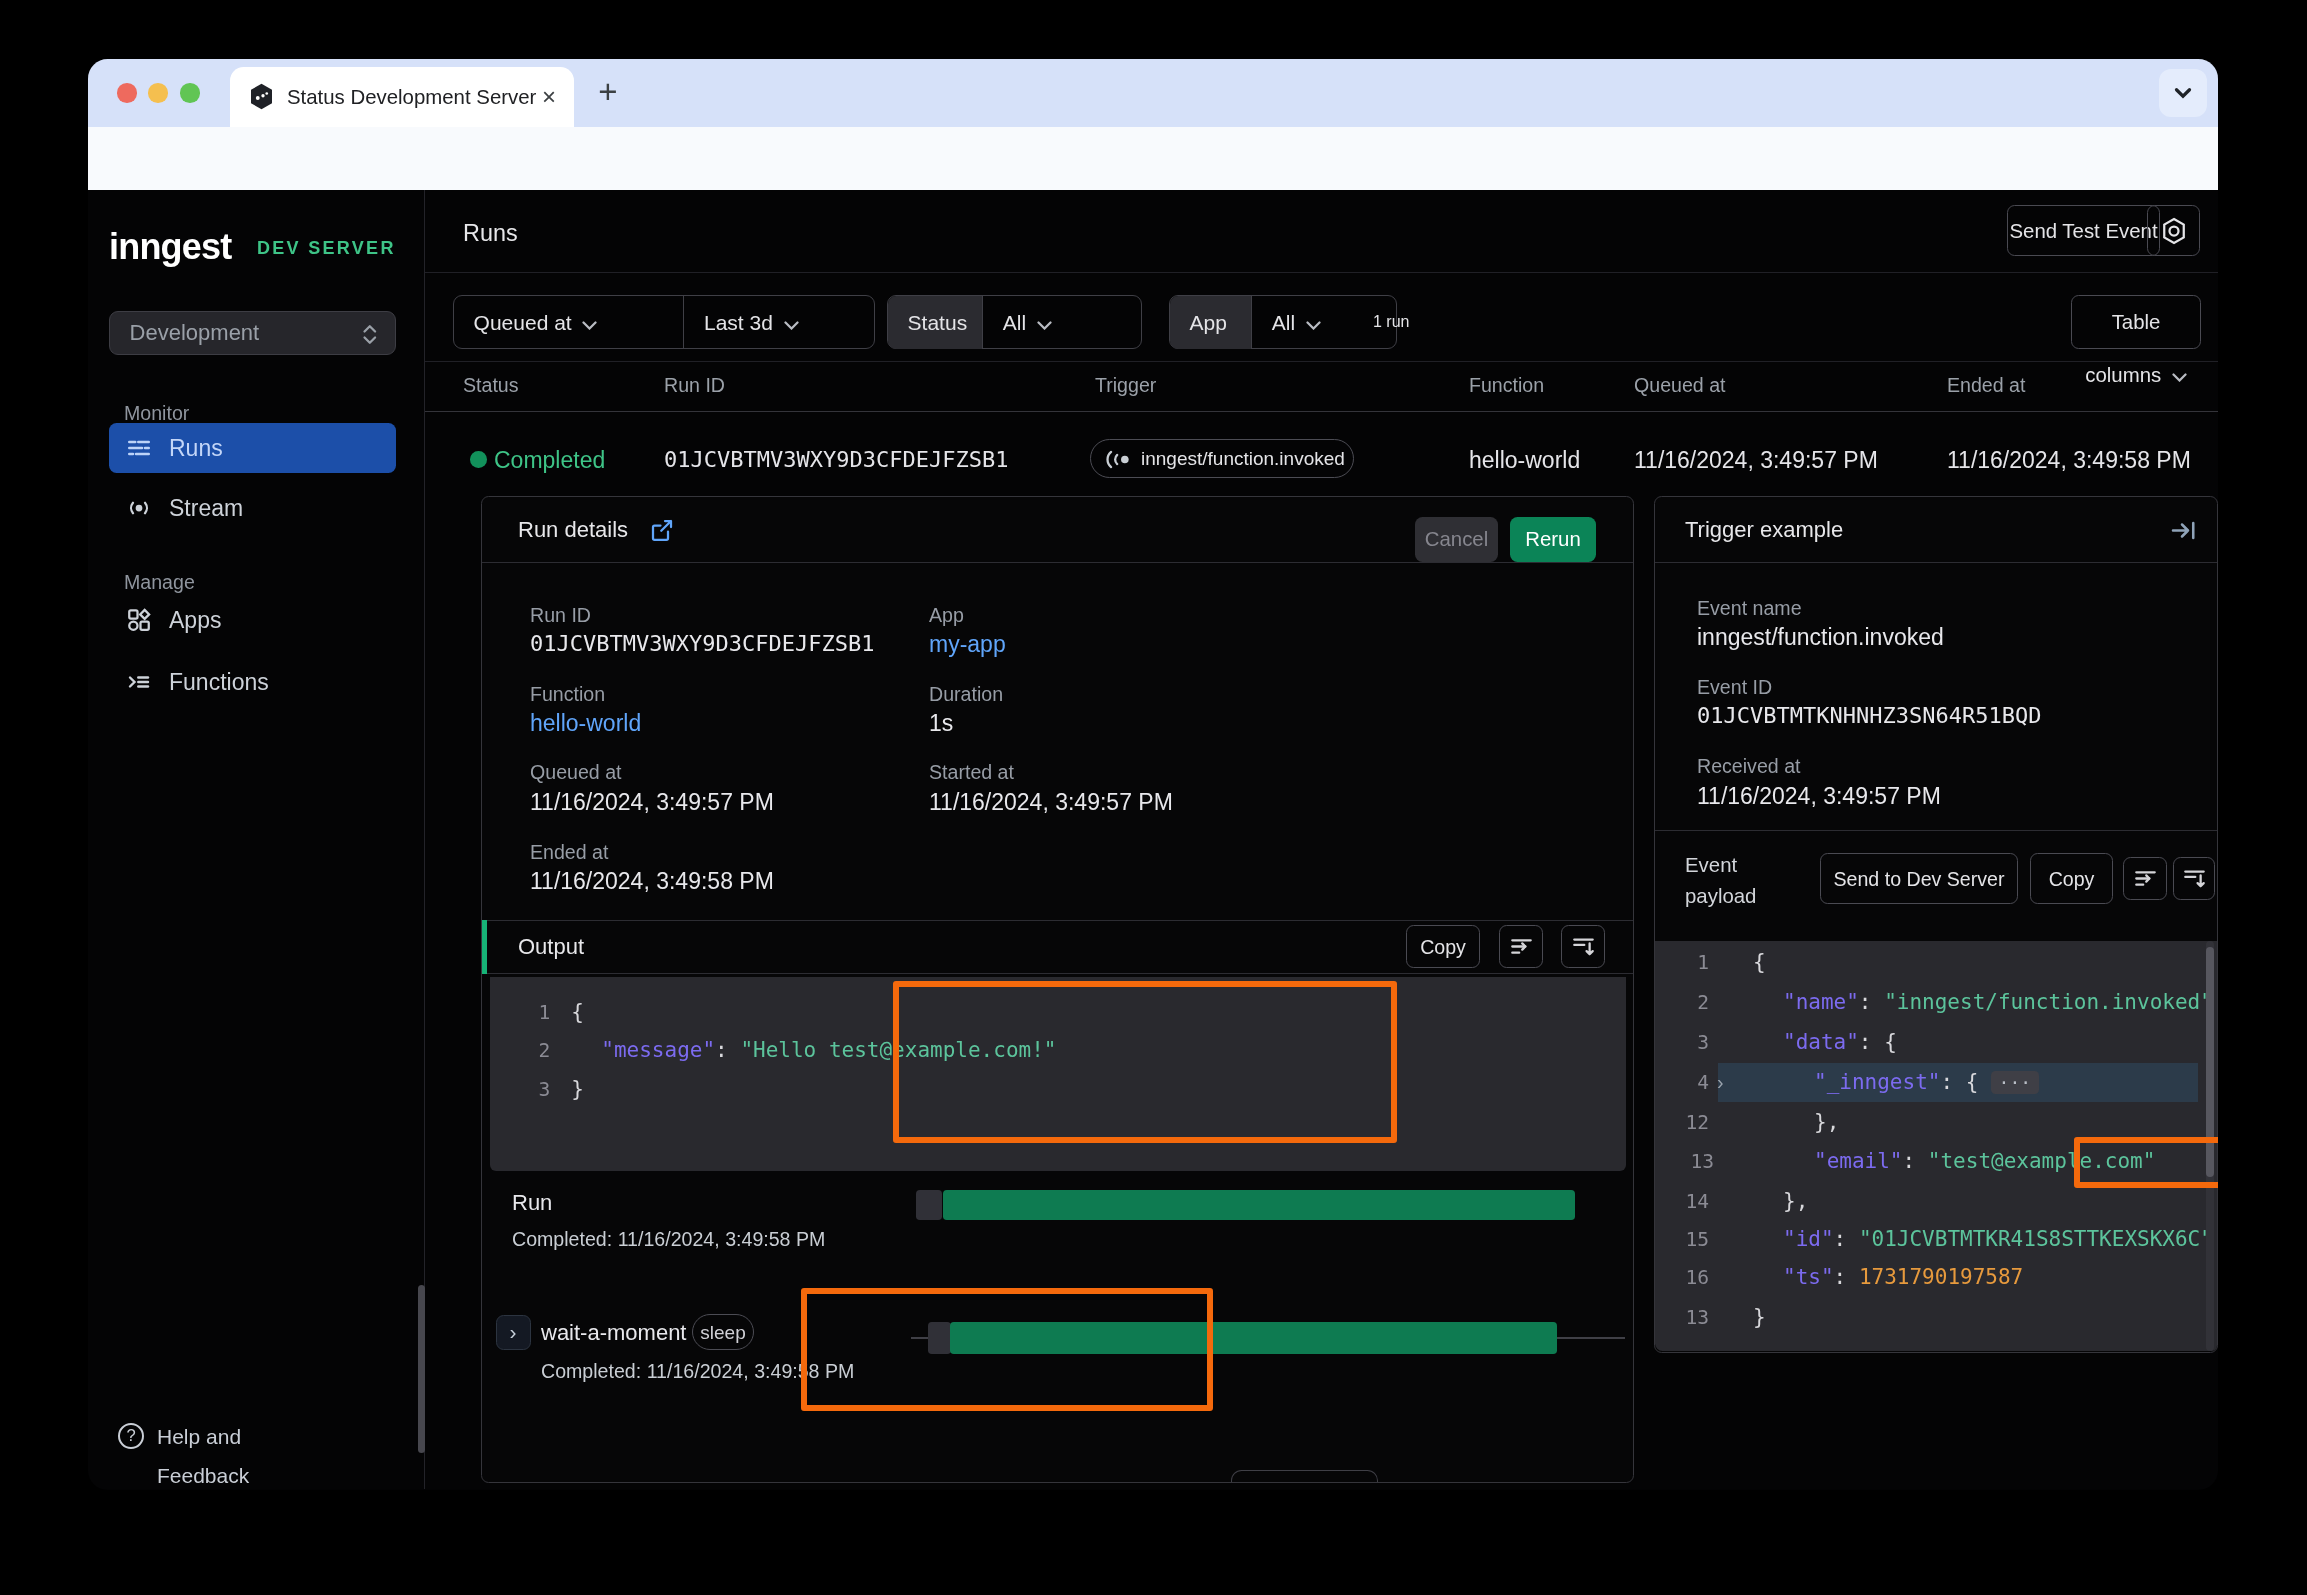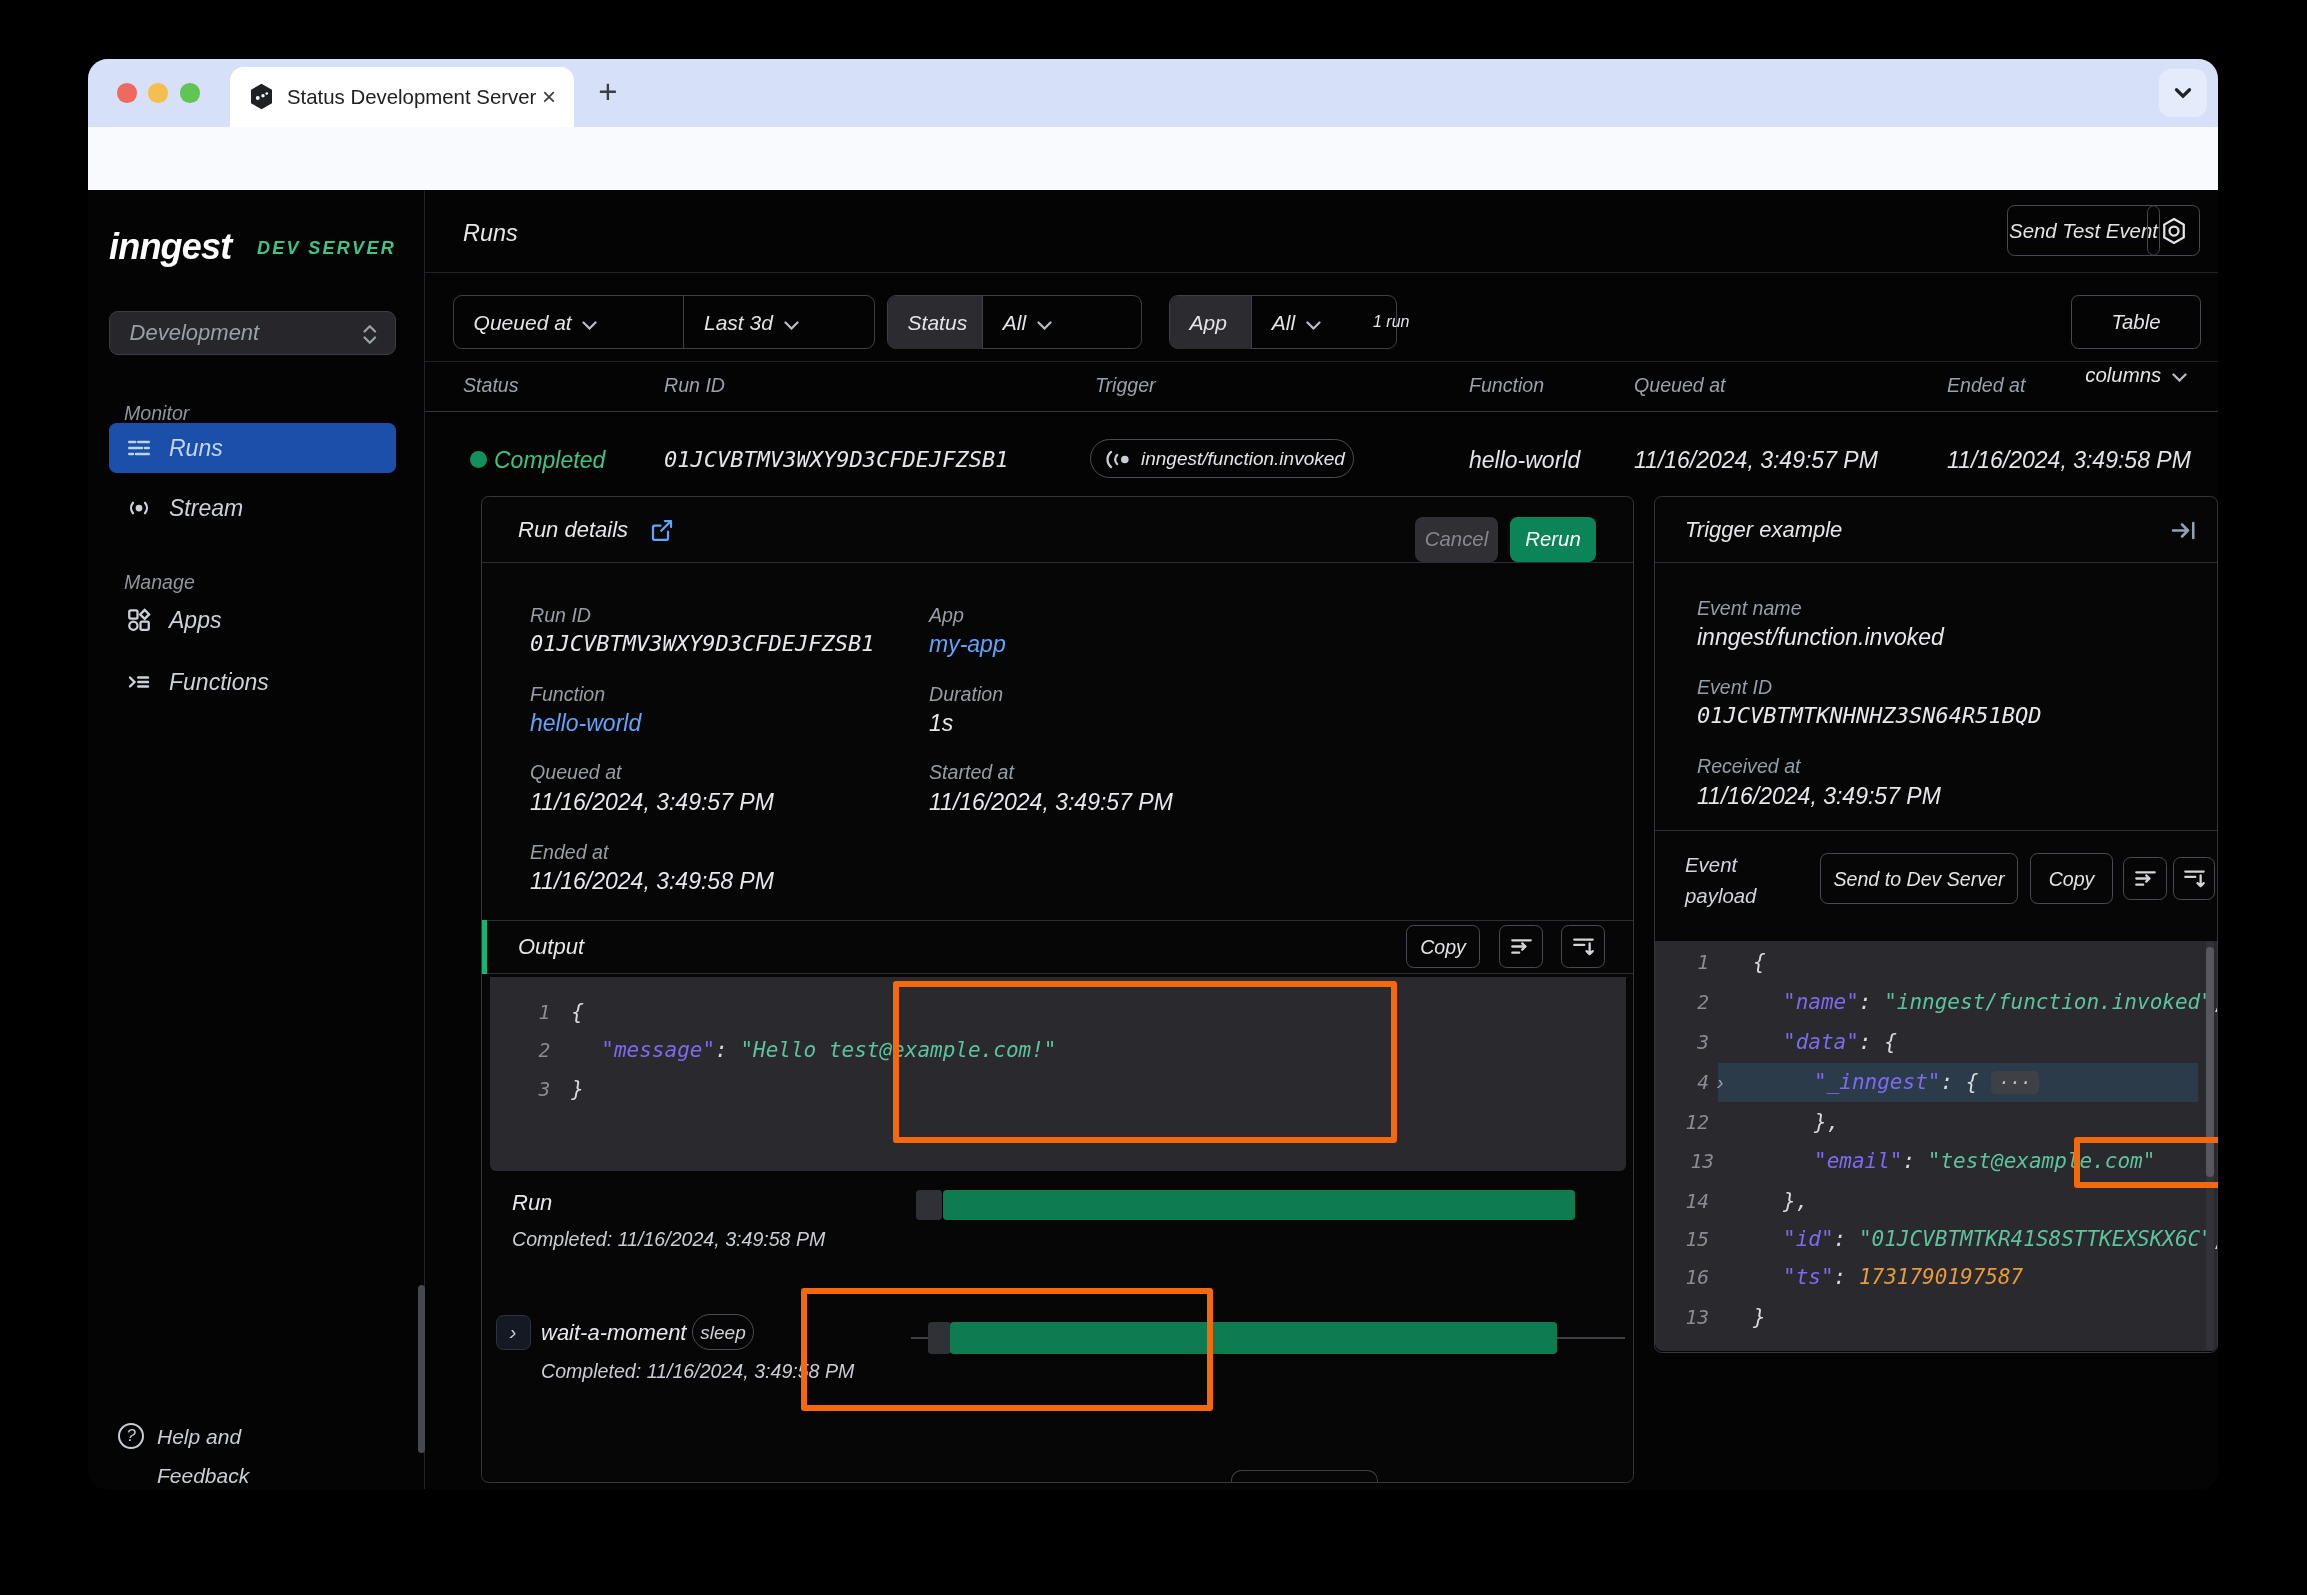--- a/index.html
+++ b/index.html
@@ -25,21 +25,21 @@
   #op-icon{left:1840px;top:83px;width:35px;height:35px;border-radius:50%;border:4.5px solid #4c86f5;box-sizing:border-box;background:#eef3fe;}
   #op-slot{position:absolute;left:12px;top:6.8px;width:5.3px;height:12px;background:#24324a;border-radius:2.3px;}
   #op-lock{position:absolute;left:15px;top:15px;width:12px;height:10.6px;background:#2b2f36;border-radius:2.3px;}
   #ext-purple{left:1893px;top:83px;width:35px;height:35px;border-radius:9px;background:#6d28d9;}
   #ext-purple .swirl{position:absolute;left:6.8px;top:6.8px;width:21px;height:21px;border-radius:50%;border:3px solid #cabdf5;box-sizing:border-box;}
   #puzzle{left:1952px;top:85px;width:30px;height:30px;}
   #tb-divider{left:2002px;top:86px;width:2.3px;height:27px;background:#cfd6e4;}
   #avatar{left:2029px;top:83px;width:35px;height:35px;border-radius:50%;background:radial-gradient(circle at 50% 40%,#b08966 0 30%,#574033 31% 62%,#23221f 63%);}
   #menu-dots{left:2089px;top:79px;width:30px;height:42px;line-height:42px;text-align:center;font-size:26px;color:#3c4043;letter-spacing:0;}
   
-  #app{left:0;top:131px;width:2130px;height:1299px;background:#040405;font-style:italic;}
+  #app{left:0;top:131px;width:2130px;height:1299px;background:#040405;}
   #side{left:0;top:0;width:337px;height:1299px;border-right:0.8px solid #232329;box-sizing:border-box;}
   #logo{left:21px;top:36px;font-size:36px;font-weight:800;color:#fff;letter-spacing:-0.8px;}
   #badge{left:169px;top:48px;font-size:18px;letter-spacing:2.3px;color:var(--accent_green);font-weight:600;}
   #env{left:21px;top:121px;width:287px;height:44px;background:#26262b;border:0.8px solid #3d3d44;border-radius:9px;box-sizing:border-box;color:#9aa0a8;font-size:22px;line-height:42px;padding-left:19.6px;}
   .sec-label{left:36px;font-size:19.6px;color:#8f959e;}
   .side-item{left:21px;width:287px;height:50px;border-radius:7.6px;color:#cdd2d9;font-size:23px;}
   .side-item .lbl{position:absolute;left:60px;top:0;height:50px;line-height:50px;}
   .side-item .ico{position:absolute;left:18px;top:13px;width:24px;height:24px;}
   #item-runs{background:var(--active_blue);color:#c3d6f8;}
   #help-row{left:30px;top:1227px;height:39px;color:#c9ced6;font-size:21px;}

